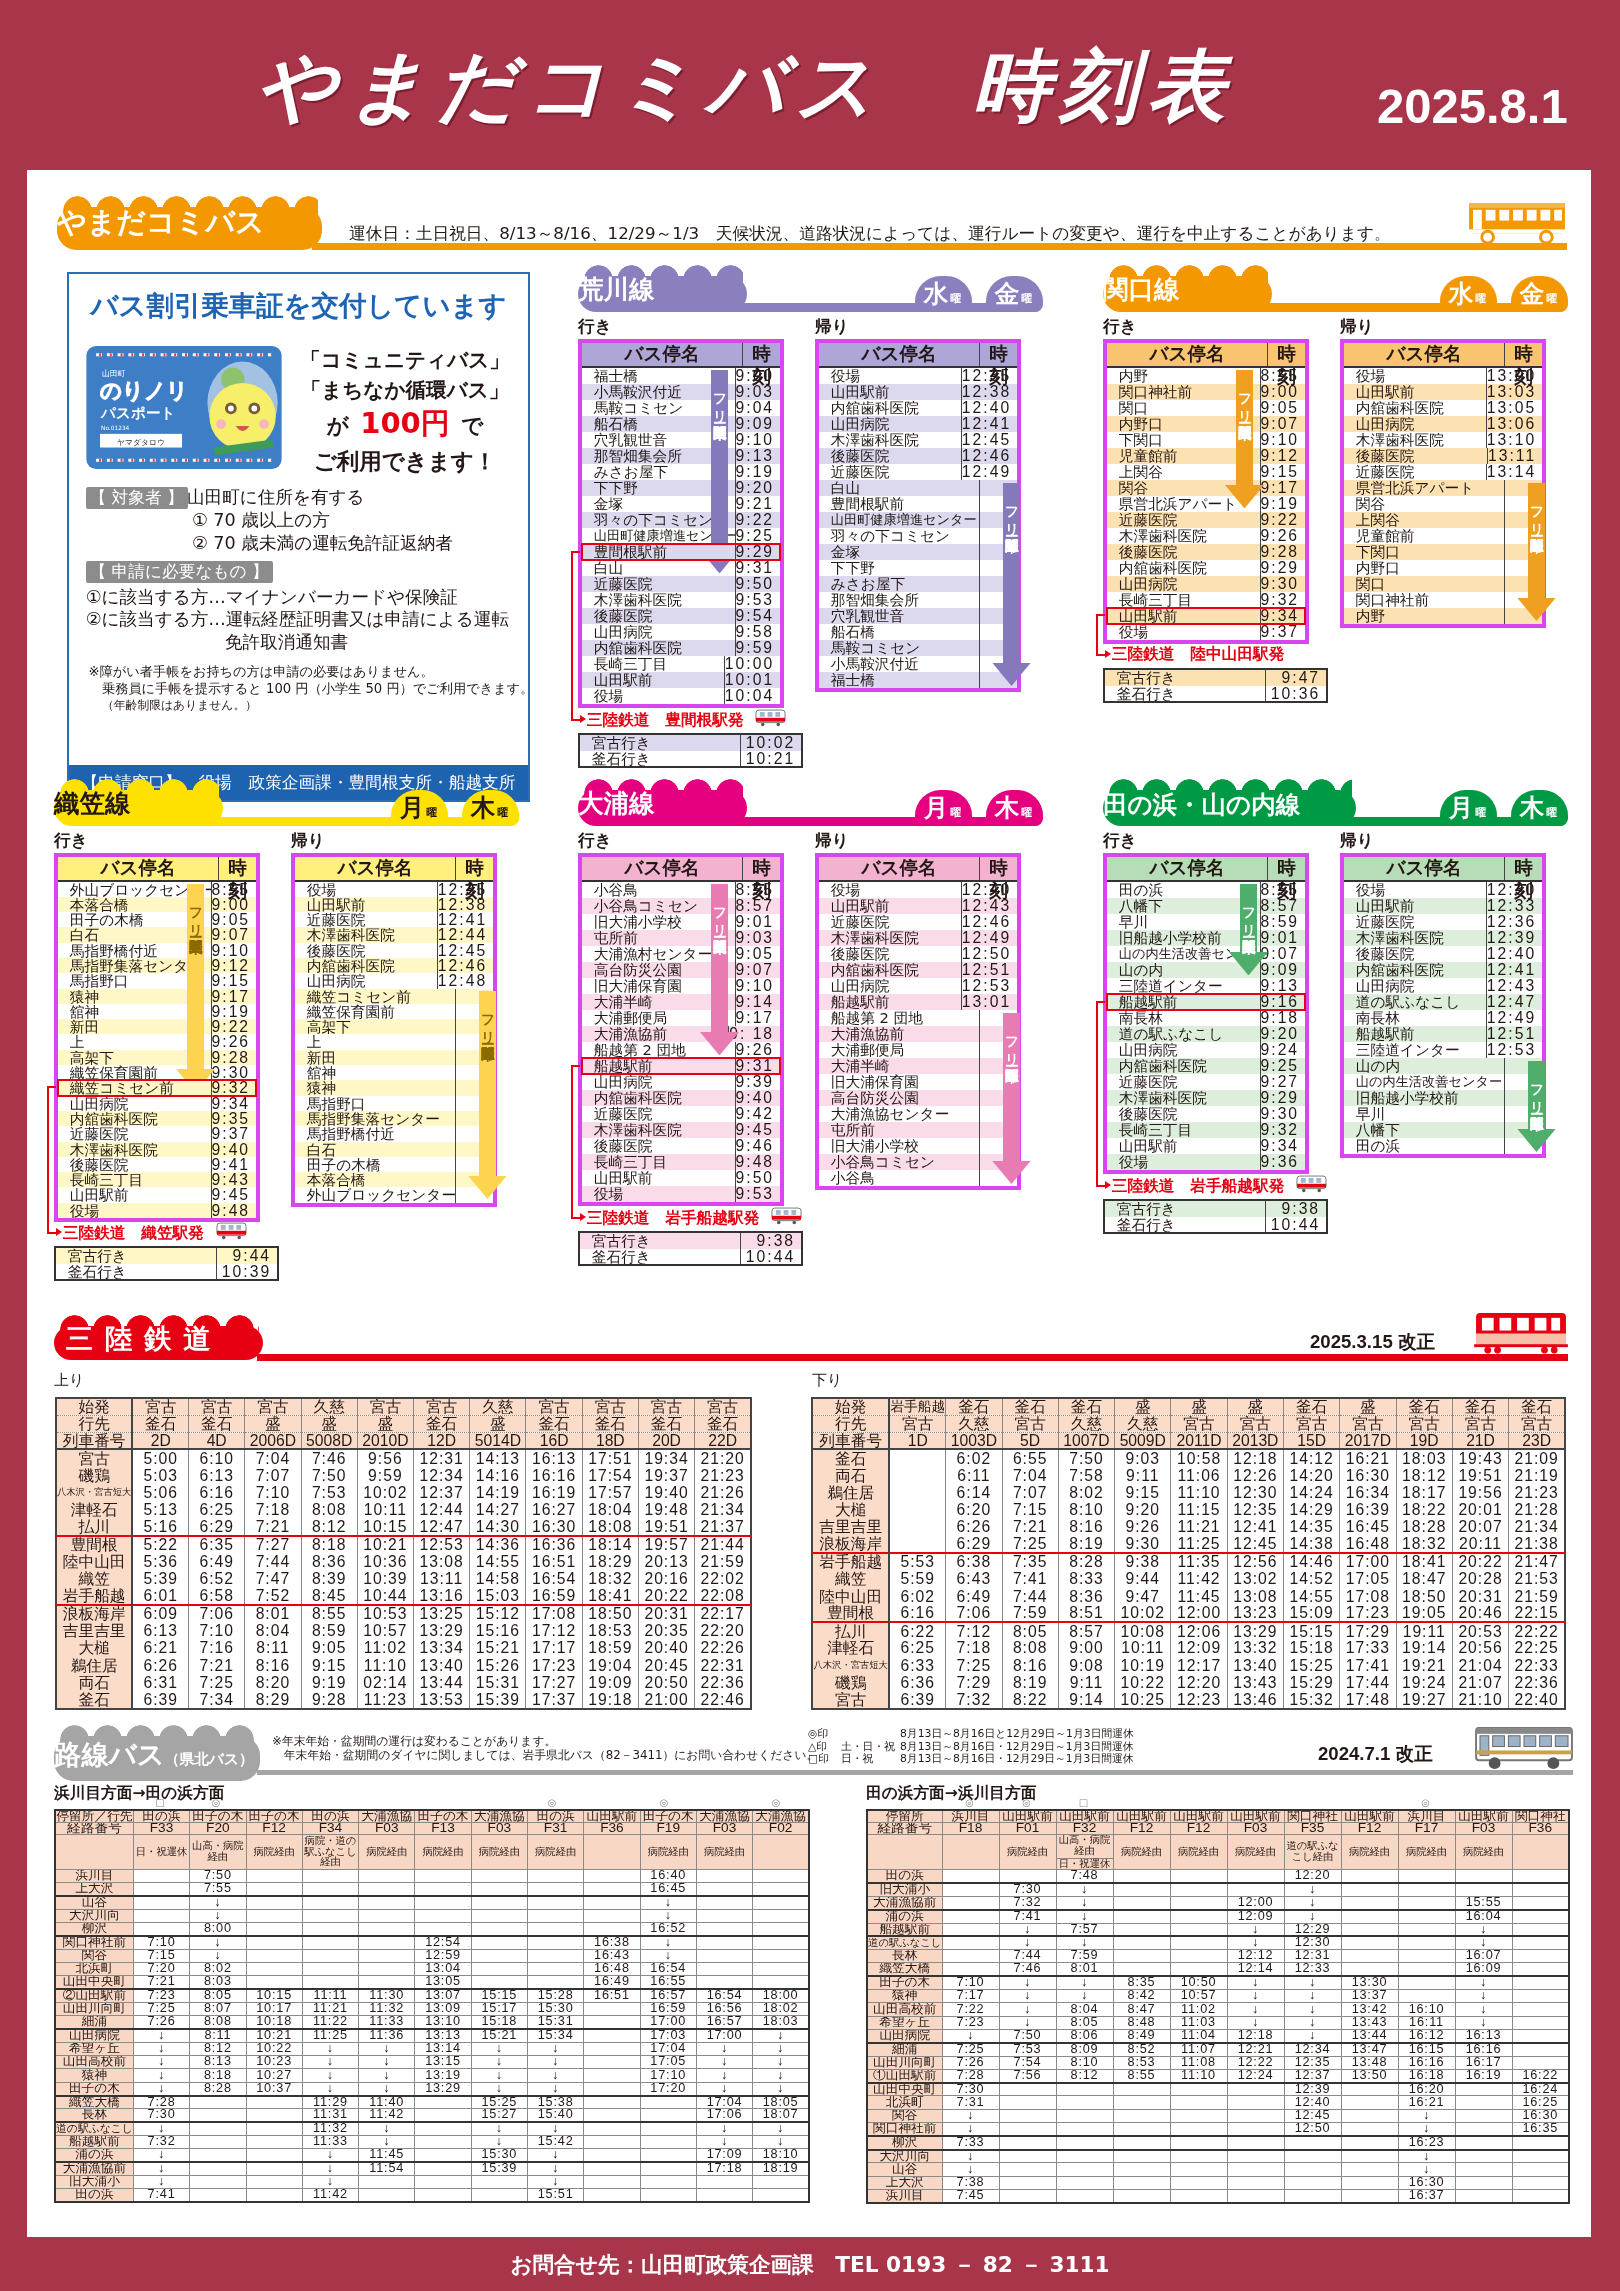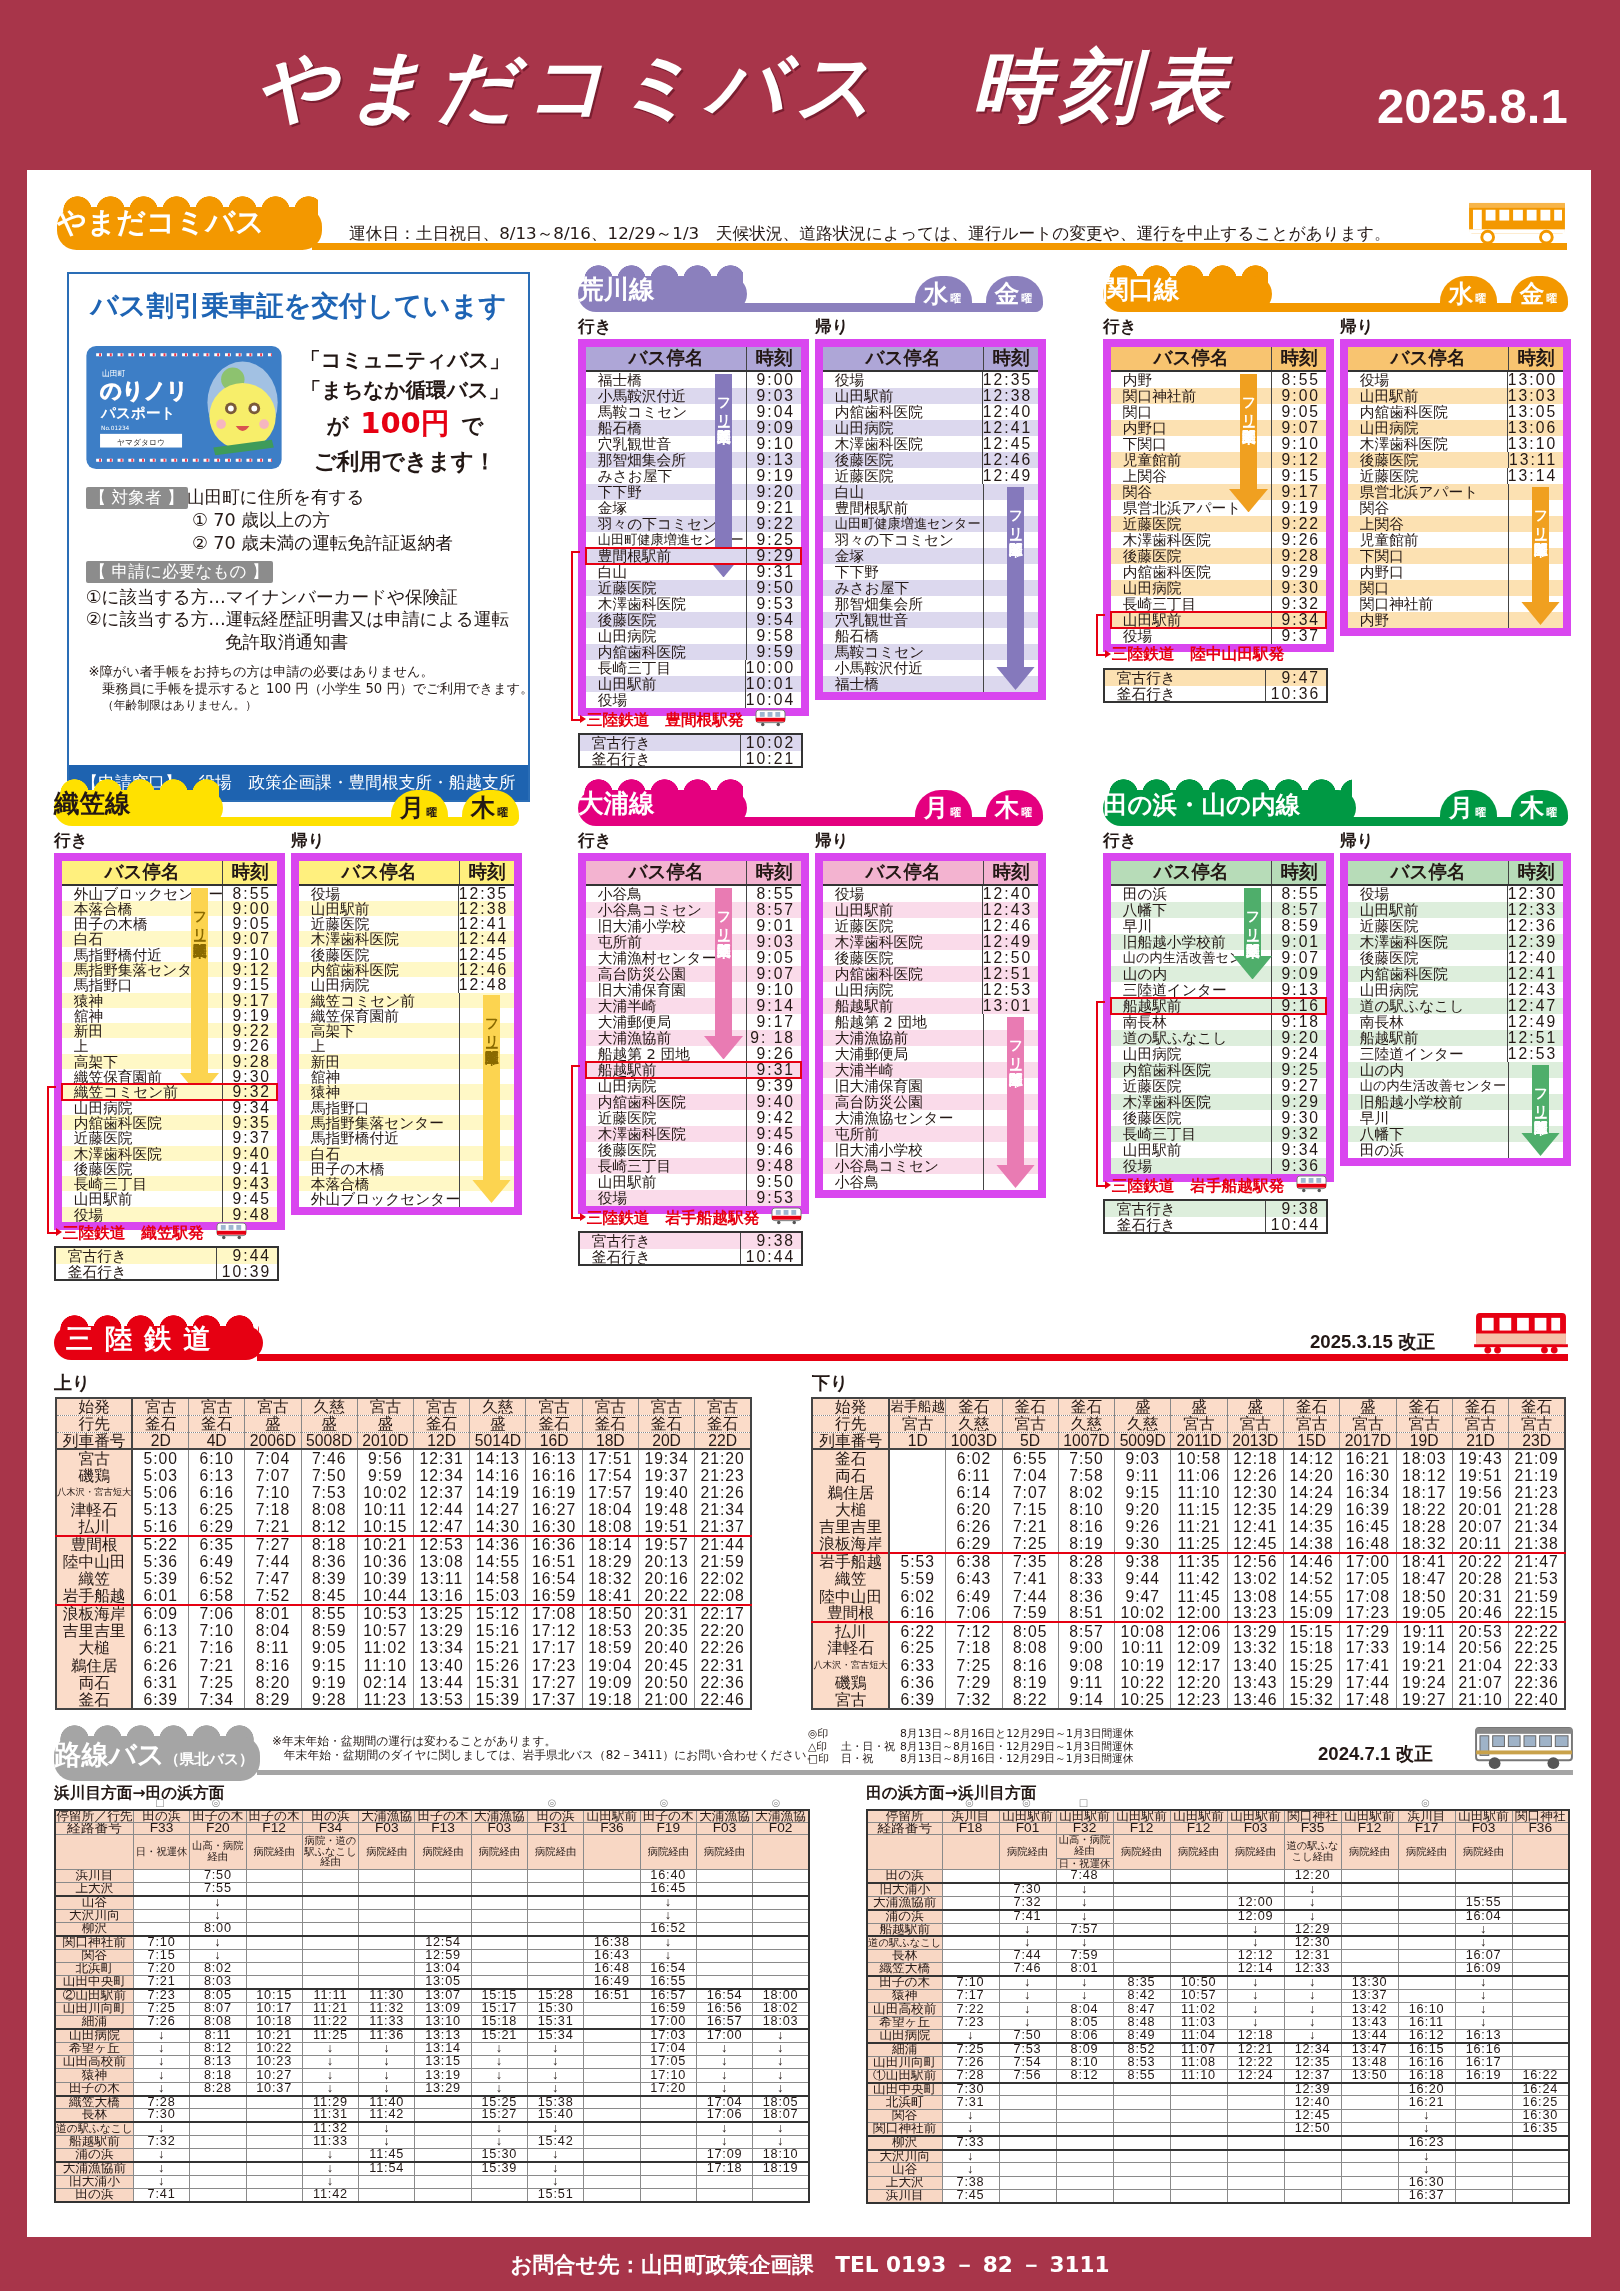--- a/index.html
+++ b/index.html
@@ -28,21 +28,21 @@
 .pnote{font-size:13.2px;line-height:16.7px}
 #pass-window{left:0;right:0;bottom:0;height:35px;line-height:35px;background:#1E63B0;color:#fff;font-size:16.7px;text-align:center}
 
 
 .line-block{position:absolute;width:463px;height:510px}
 .bar{position:absolute;right:0;top:38px;height:8.8px;background:var(--main);border-radius:0 0 5.9px 0}
 .day{position:absolute;top:10.8px;width:57px;height:36px;background:var(--main);border-radius:25.5px 25.5px 7.8px 7.8px;color:var(--ptext,#fff);white-space:nowrap;padding-left:8.8px}
 .day .dbig{font-size:24.5px;font-weight:bold;line-height:35px}
 .day .dsmall{font-size:10.8px;font-weight:bold;margin-left:2px}
 .dirlabel{position:absolute;font-size:16.7px;font-weight:bold;line-height:21.6px}
-.ltable{position:absolute;width:231px;border:8px solid #d946ef;background:#fff}
+.ltable{position:absolute;width:206px;border:4px solid #d946ef;background:#fff}
 .lhd{display:flex;height:24.5px;background:var(--hd);border-bottom:2px solid #333}
 .lhd div{font-size:18.6px;font-weight:bold;line-height:22.5px;text-align:center}
 .lhd .n{width:161px;border-right:1.5px solid #444}
 .lhd .t{flex:1}
 .lrow{display:flex;height:var(--rh);line-height:var(--rh)}
 .lrow.alt{background:var(--stripe)}
 .lrow .n,.xrow .n{width:161px;border-right:1.5px solid #444;padding-left:11.8px;font-size:14.7px;white-space:nowrap;overflow:hidden}
 .lrow .t,.xrow .t{flex:1;text-align:right;padding-right:5.9px;font-size:15.7px;letter-spacing:2px;font-family:"Liberation Sans",sans-serif;white-space:nowrap}
 .lrow.hl{outline:2px solid #E60012;outline-offset:-1px;position:relative;z-index:3}
 .farrow{position:absolute;width:39px;z-index:2}
@@ -50,21 +50,21 @@
 .farrow .head{position:absolute;left:0;bottom:0;width:39px;height:23.5px;background:var(--arrow);clip-path:polygon(0 0,100% 0,50% 100%)}
 .farrow .lbl{position:absolute;left:10.8px;width:17.6px;top:13.7px;writing-mode:vertical-rl;text-orientation:upright;font-size:13.7px;font-weight:bold;color:var(--arrowtxt);line-height:17.6px;letter-spacing:0}
 .conn{position:absolute;width:8.8px;border-left:2px solid #E60012;border-top:2px solid #E60012;border-bottom:2px solid #E60012}
 .conn-tip{position:absolute;width:0;height:0;border-left:6.9px solid #E60012;border-top:4.9px solid transparent;border-bottom:4.9px solid transparent}
 .xfer{position:absolute;font-size:15.7px;font-weight:bold;color:#E60012;white-space:nowrap;line-height:19.6px;display:flex;align-items:center;gap:11.8px}
 .xtable{position:absolute;width:225px;border:2px solid #333;background:#fff}
 .xrow{display:flex;height:15.7px;line-height:15.7px}
 .xrow.alt{background:var(--stripe)}
 
 
-.sublabel{font-size:18px;font-weight:bold;white-space:nowrap}
+.sublabel{font-size:15px;font-weight:normal;white-space:nowrap}
 .rev{font-size:18.6px;font-weight:bold;white-space:nowrap;font-family:"Liberation Sans",sans-serif}
 
 
 .rtable{position:absolute;left:0;top:0;border-collapse:collapse;table-layout:fixed;border:2px solid #444;font-family:"Liberation Sans",sans-serif;background:#fff}
 .rtable th,.rtable td{border-left:1px solid #888;border-right:1px solid #888;padding:0;text-align:center;white-space:nowrap;overflow:hidden;color:#231815}
 .rtable th{background:#FBDCC9;font-weight:normal;font-size:15.7px;height:17px;line-height:15.7px;border-bottom:1px dotted #888}
 .rtable tr.hlast th{border-bottom:2px solid #444}
 .rtable td{height:17.3px;font-size:15.7px;line-height:15.7px;letter-spacing:1px}
 .rtable .st{background:#FBDCC9;letter-spacing:0;border-right:2px solid #444}
 .rtable tr.red td{border-top:2px solid #E60012}

